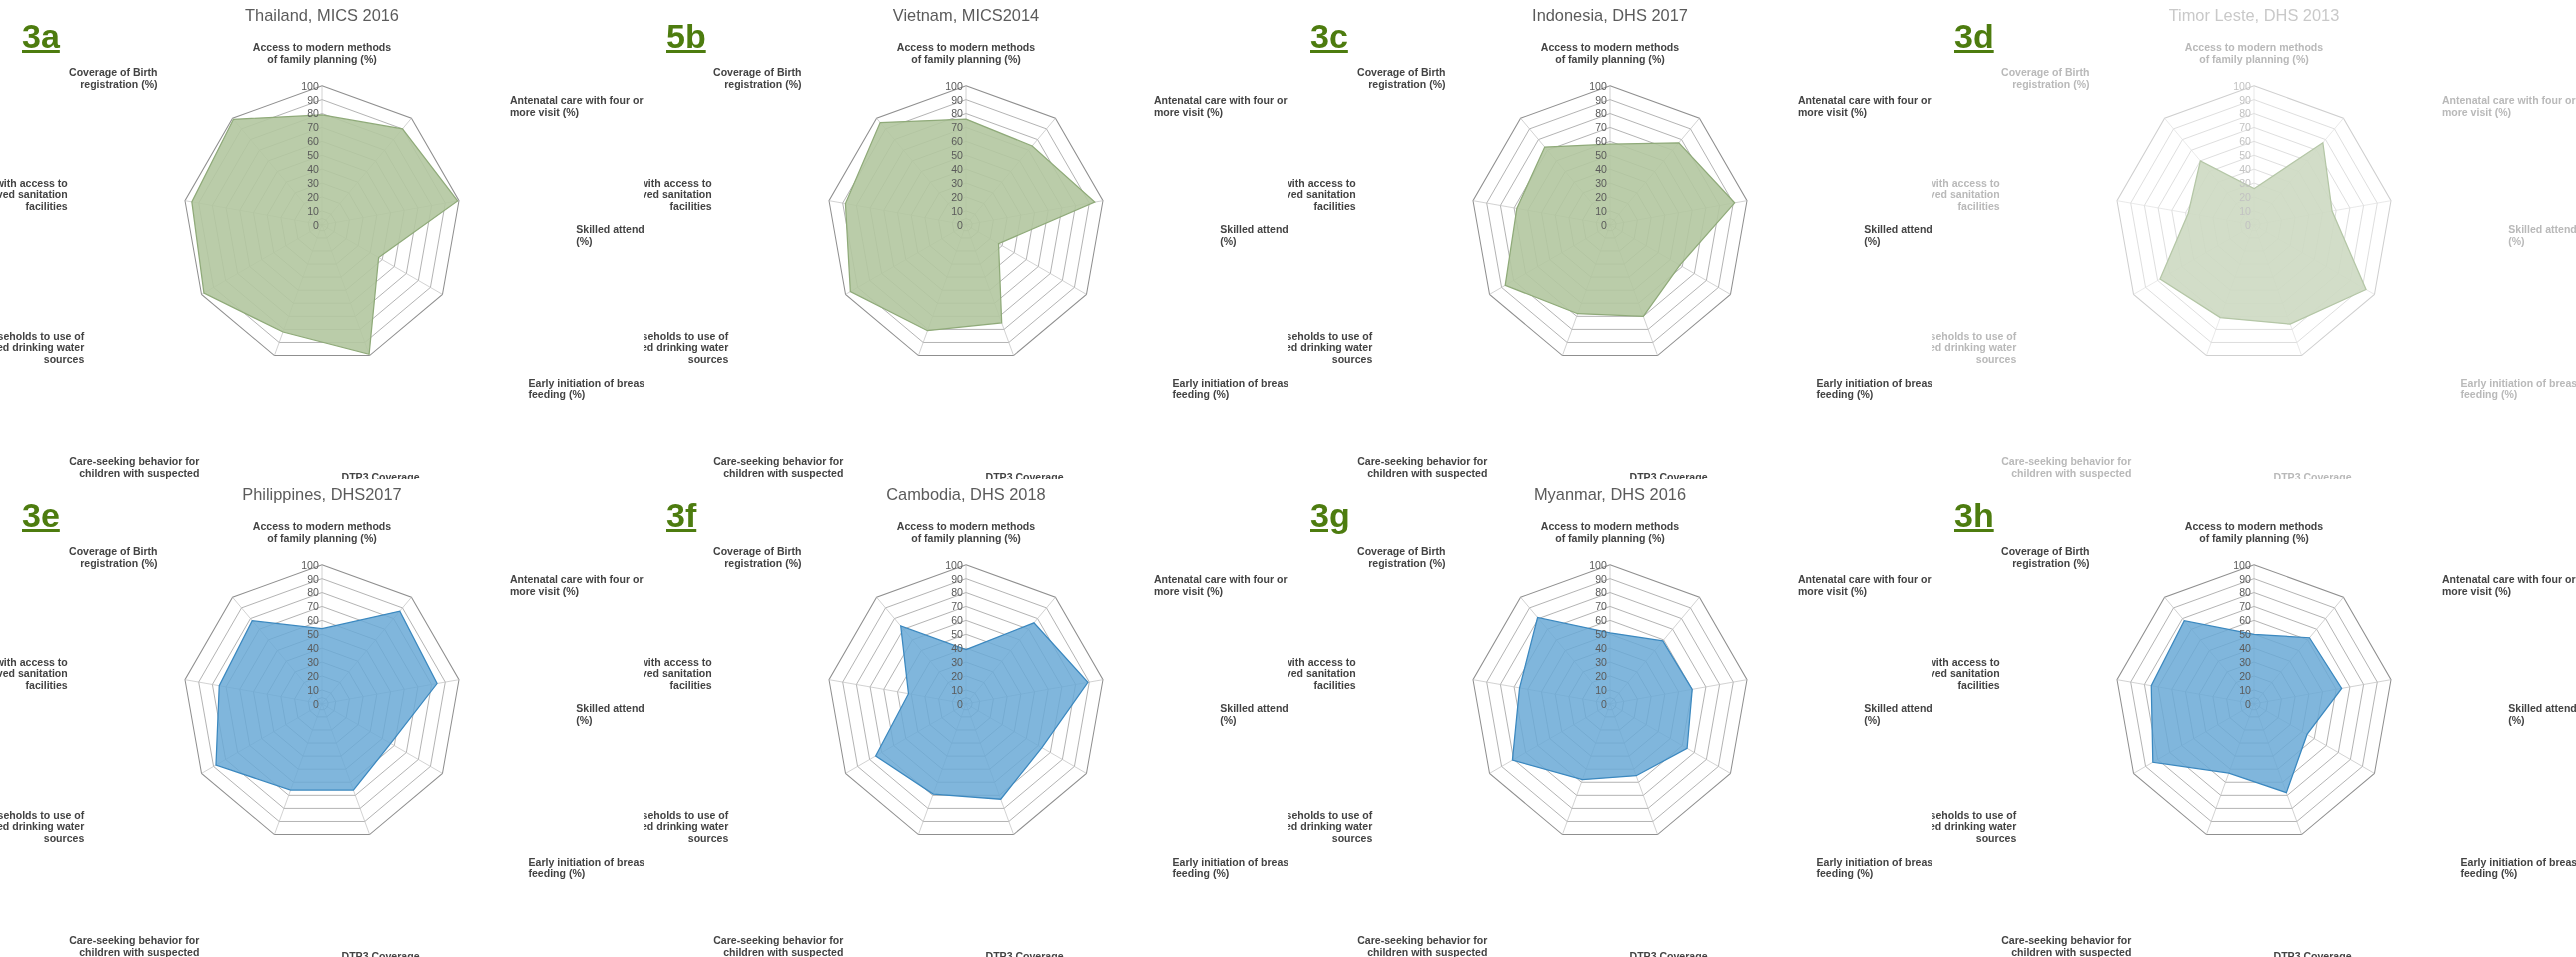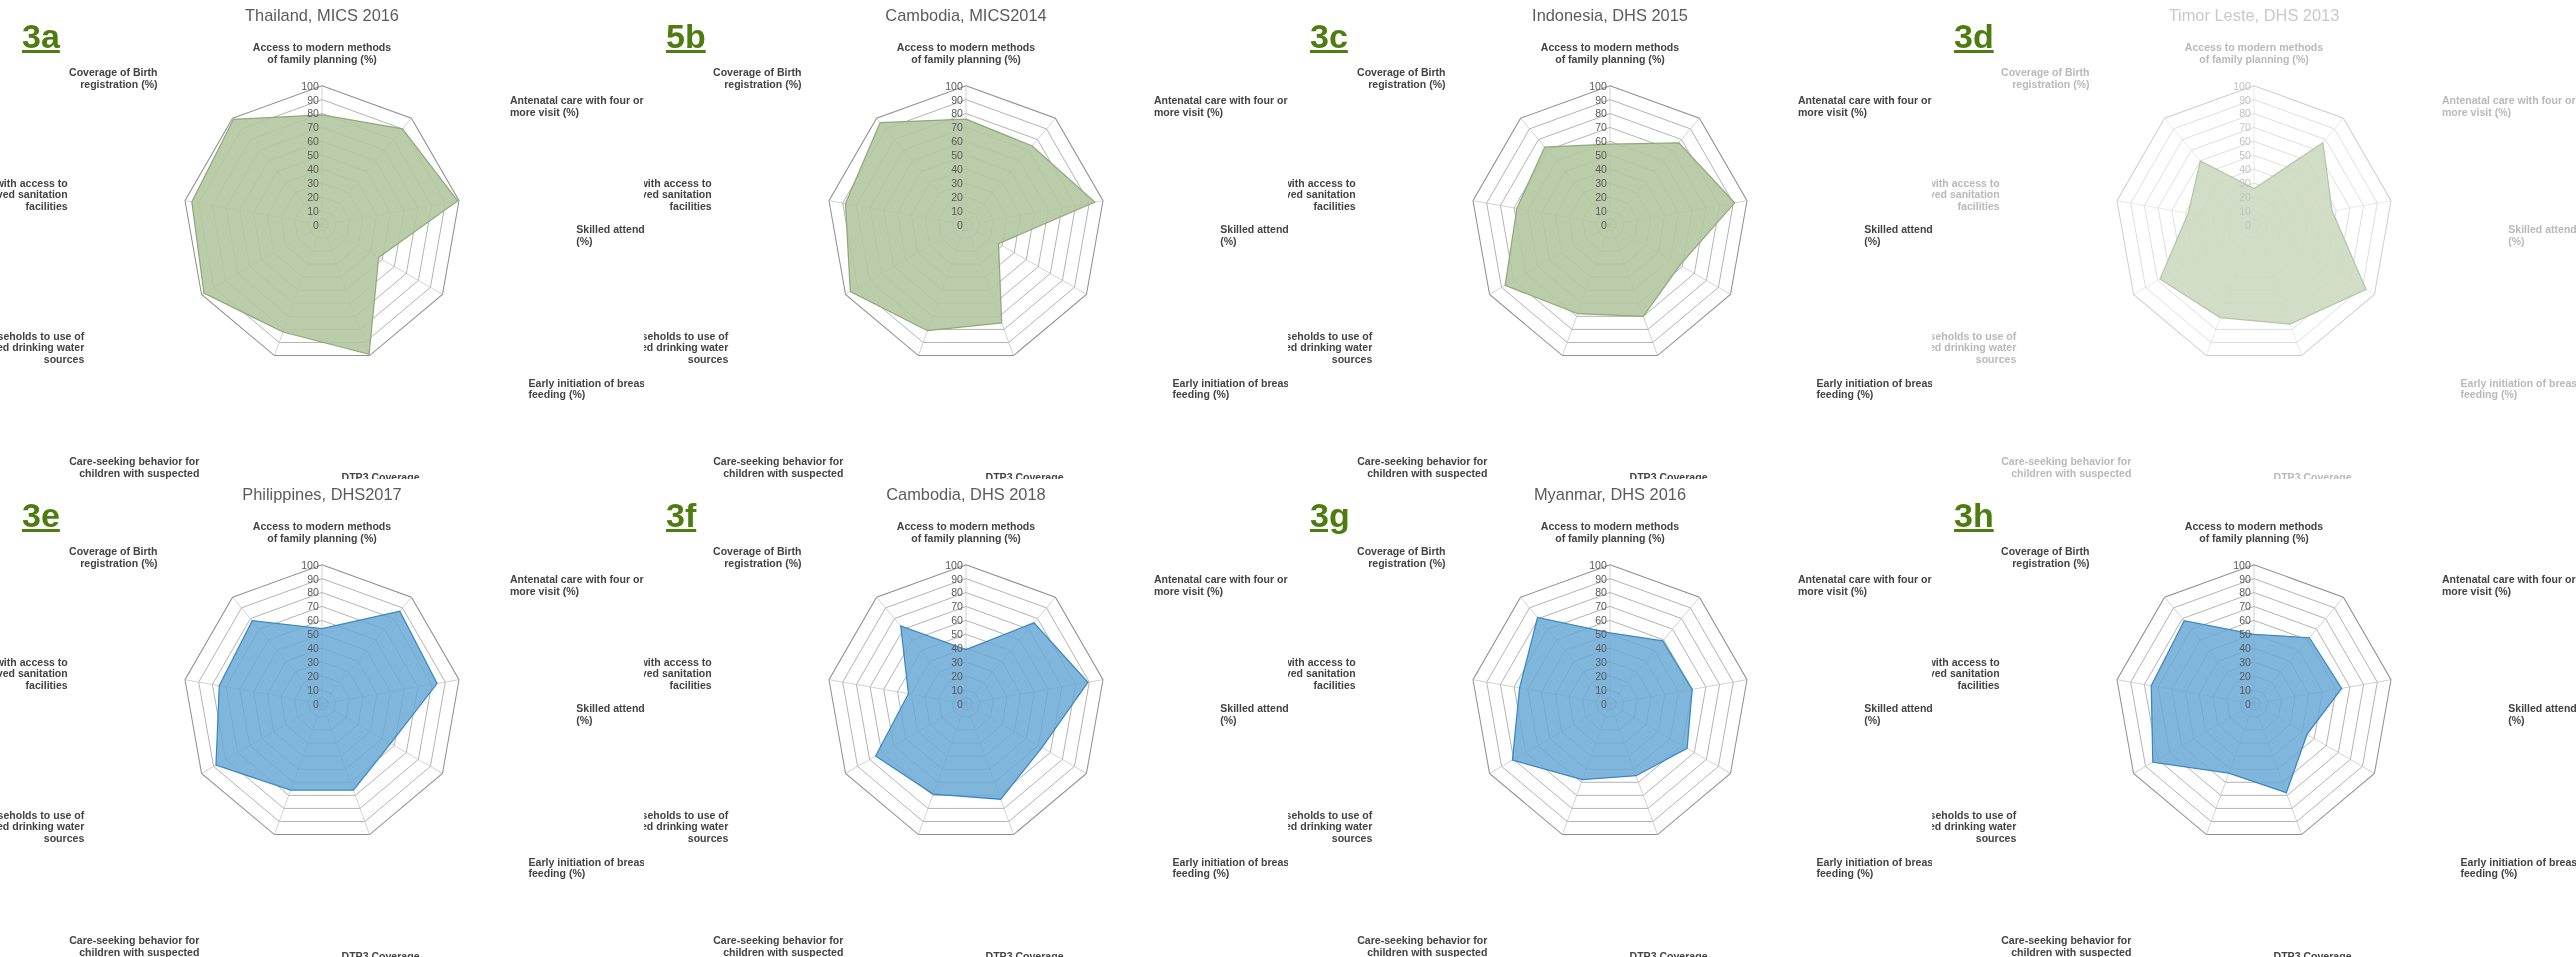--- a/index.html
+++ b/index.html
@@ -146,21 +146,21 @@
           <text x="676.2" y="465.0" text-anchor="start" class="axis-label"><tspan x="676.2" dy="0">Early initiation of breast</tspan><tspan x="676.2" dy="15">feeding (%)</tspan></text>
           <text x="486.9" y="585.3" text-anchor="middle" class="axis-label"><tspan x="486.9" dy="0">DTP3 Coverage</tspan></text>
           <text x="255.1" y="565.3" text-anchor="end" class="axis-label"><tspan x="255.1" dy="0">Care-seeking behavior for</tspan><tspan x="255.1" dy="15">children with suspected</tspan><tspan x="255.1" dy="15">pneumonia (%)</tspan></text>
           <text x="107.8" y="405.0" text-anchor="end" class="axis-label"><tspan x="107.8" dy="0">Households to use of</tspan><tspan x="107.8" dy="15">improved drinking water</tspan><tspan x="107.8" dy="15">sources</tspan></text>
           <text x="86.7" y="209.1" text-anchor="end" class="axis-label"><tspan x="86.7" dy="0">Households with access to</tspan><tspan x="86.7" dy="15">improved sanitation</tspan><tspan x="86.7" dy="15">facilities</tspan></text>
           <text x="201.6" y="67.6" text-anchor="end" class="axis-label"><tspan x="201.6" dy="0">Coverage of Birth</tspan><tspan x="201.6" dy="15">registration (%)</tspan></text>
         </svg>
       </div>
     </div>
     <div class="panel">
-      <div class="panel-title">Cambodia, MICS2014</div>
+      <div class="panel-title">Vietnam, MICS2014</div>
       <div class="panel-tag">5b</div>
       <div class="radar-wrap">
         <svg class="radar-svg" viewBox="0 0 824 583">
           <path d="M412.00,240.20 L423.44,244.36 L429.53,254.91 L427.42,266.90 L418.09,274.73 L405.91,274.73 L396.58,266.90 L394.47,254.91 L400.56,244.36 Z" class="grid-ring"></path>
           <path d="M412.00,222.40 L434.88,230.73 L447.06,251.82 L442.83,275.80 L424.18,291.45 L399.82,291.45 L381.17,275.80 L376.94,251.82 L389.12,230.73 Z" class="grid-ring"></path>
           <path d="M412.00,204.60 L446.32,217.09 L464.59,248.73 L458.25,284.70 L430.26,308.18 L393.74,308.18 L365.75,284.70 L359.41,248.73 L377.68,217.09 Z" class="grid-ring"></path>
           <path d="M412.00,186.80 L457.77,203.46 L482.12,245.64 L473.66,293.60 L436.35,324.91 L387.65,324.91 L350.34,293.60 L341.88,245.64 L366.23,203.46 Z" class="grid-ring"></path>
           <path d="M412.00,169.00 L469.21,189.82 L499.65,242.55 L489.08,302.50 L442.44,341.63 L381.56,341.63 L334.92,302.50 L324.35,242.55 L354.79,189.82 Z" class="grid-ring"></path>
           <path d="M412.00,151.20 L480.65,176.19 L517.18,239.45 L504.49,311.40 L448.53,358.36 L375.47,358.36 L319.51,311.40 L306.82,239.45 L343.35,176.19 Z" class="grid-ring"></path>
           <path d="M412.00,133.40 L492.09,162.55 L534.71,236.36 L519.91,320.30 L454.62,375.09 L369.38,375.09 L304.09,320.30 L289.29,236.36 L331.91,162.55 Z" class="grid-ring"></path>
@@ -195,21 +195,21 @@
           <text x="676.2" y="465.0" text-anchor="start" class="axis-label"><tspan x="676.2" dy="0">Early initiation of breast</tspan><tspan x="676.2" dy="15">feeding (%)</tspan></text>
           <text x="486.9" y="585.3" text-anchor="middle" class="axis-label"><tspan x="486.9" dy="0">DTP3 Coverage</tspan></text>
           <text x="255.1" y="565.3" text-anchor="end" class="axis-label"><tspan x="255.1" dy="0">Care-seeking behavior for</tspan><tspan x="255.1" dy="15">children with suspected</tspan><tspan x="255.1" dy="15">pneumonia (%)</tspan></text>
           <text x="107.8" y="405.0" text-anchor="end" class="axis-label"><tspan x="107.8" dy="0">Households to use of</tspan><tspan x="107.8" dy="15">improved drinking water</tspan><tspan x="107.8" dy="15">sources</tspan></text>
           <text x="86.7" y="209.1" text-anchor="end" class="axis-label"><tspan x="86.7" dy="0">Households with access to</tspan><tspan x="86.7" dy="15">improved sanitation</tspan><tspan x="86.7" dy="15">facilities</tspan></text>
           <text x="201.6" y="67.6" text-anchor="end" class="axis-label"><tspan x="201.6" dy="0">Coverage of Birth</tspan><tspan x="201.6" dy="15">registration (%)</tspan></text>
         </svg>
       </div>
     </div>
     <div class="panel">
-      <div class="panel-title">Indonesia, DHS 2015</div>
+      <div class="panel-title">Indonesia, DHS 2017</div>
       <div class="panel-tag">3c</div>
       <div class="radar-wrap">
         <svg class="radar-svg" viewBox="0 0 824 583">
           <path d="M412.00,240.20 L423.44,244.36 L429.53,254.91 L427.42,266.90 L418.09,274.73 L405.91,274.73 L396.58,266.90 L394.47,254.91 L400.56,244.36 Z" class="grid-ring"></path>
           <path d="M412.00,222.40 L434.88,230.73 L447.06,251.82 L442.83,275.80 L424.18,291.45 L399.82,291.45 L381.17,275.80 L376.94,251.82 L389.12,230.73 Z" class="grid-ring"></path>
           <path d="M412.00,204.60 L446.32,217.09 L464.59,248.73 L458.25,284.70 L430.26,308.18 L393.74,308.18 L365.75,284.70 L359.41,248.73 L377.68,217.09 Z" class="grid-ring"></path>
           <path d="M412.00,186.80 L457.77,203.46 L482.12,245.64 L473.66,293.60 L436.35,324.91 L387.65,324.91 L350.34,293.60 L341.88,245.64 L366.23,203.46 Z" class="grid-ring"></path>
           <path d="M412.00,169.00 L469.21,189.82 L499.65,242.55 L489.08,302.50 L442.44,341.63 L381.56,341.63 L334.92,302.50 L324.35,242.55 L354.79,189.82 Z" class="grid-ring"></path>
           <path d="M412.00,151.20 L480.65,176.19 L517.18,239.45 L504.49,311.40 L448.53,358.36 L375.47,358.36 L319.51,311.40 L306.82,239.45 L343.35,176.19 Z" class="grid-ring"></path>
           <path d="M412.00,133.40 L492.09,162.55 L534.71,236.36 L519.91,320.30 L454.62,375.09 L369.38,375.09 L304.09,320.30 L289.29,236.36 L331.91,162.55 Z" class="grid-ring"></path>

